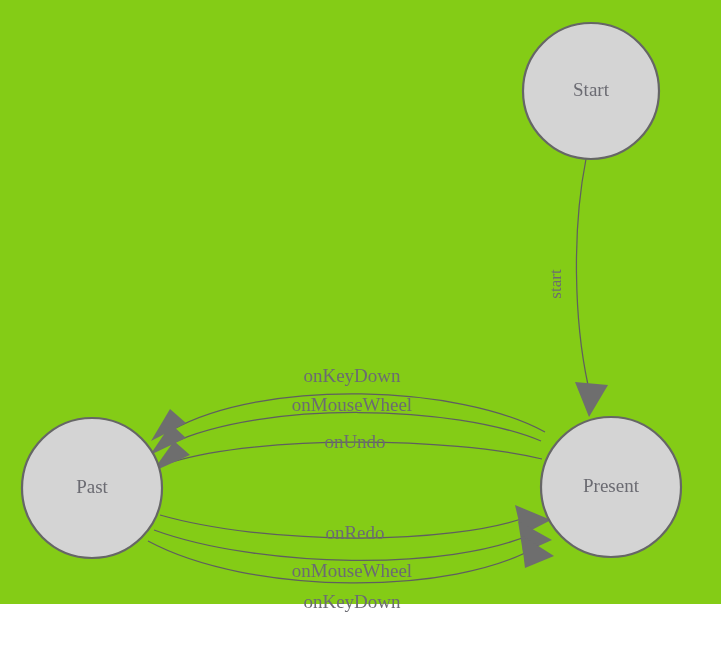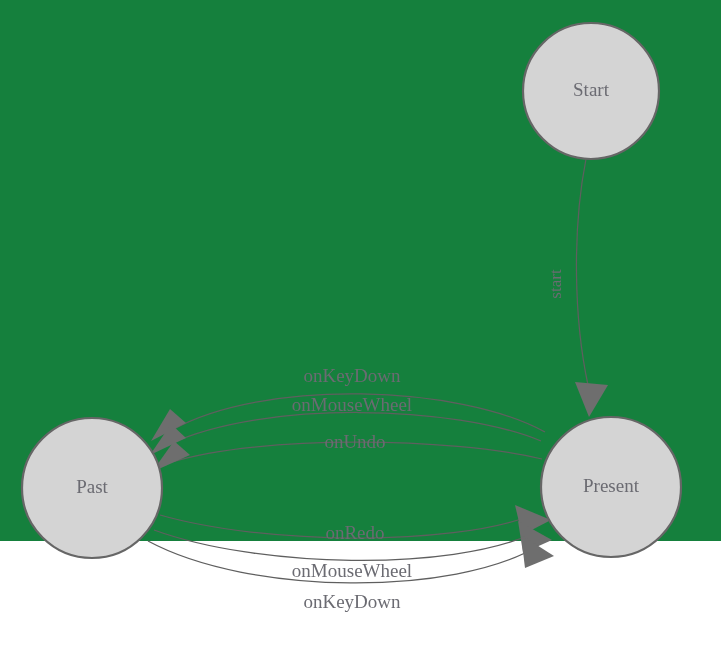--- a/index.html
+++ b/index.html
@@ -9,22 +9,22 @@
   }
   body {
     width: 721px;
     height: 670px;
     overflow: hidden;
     font-family: "Liberation Serif", "DejaVu Serif", serif;
   }
   #diagram-root {
     position: relative;
     width: 721px;
-    height: 541px;
-    background: #15803d;
+    height: 604px;
+    background: #84cc16;
   }
   svg#graph-canvas {
     position: absolute;
     top: 0;
     left: 0;
     width: 721px;
     height: 670px;
     display: block;
   }
   .node-shape {

